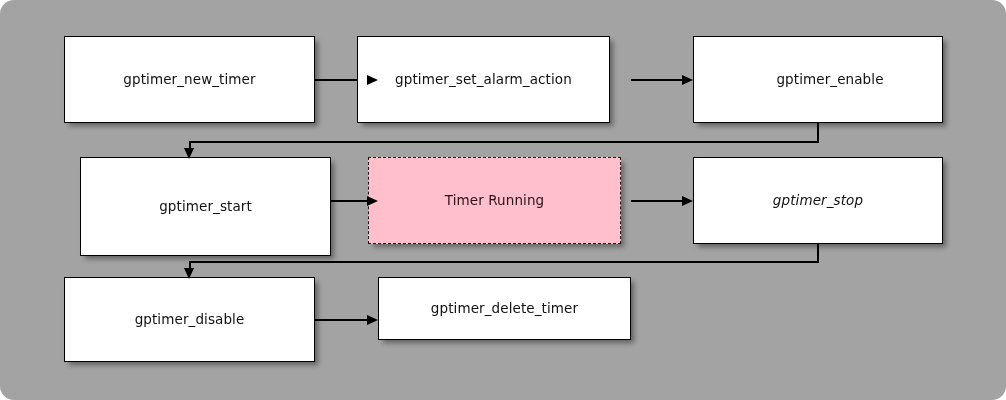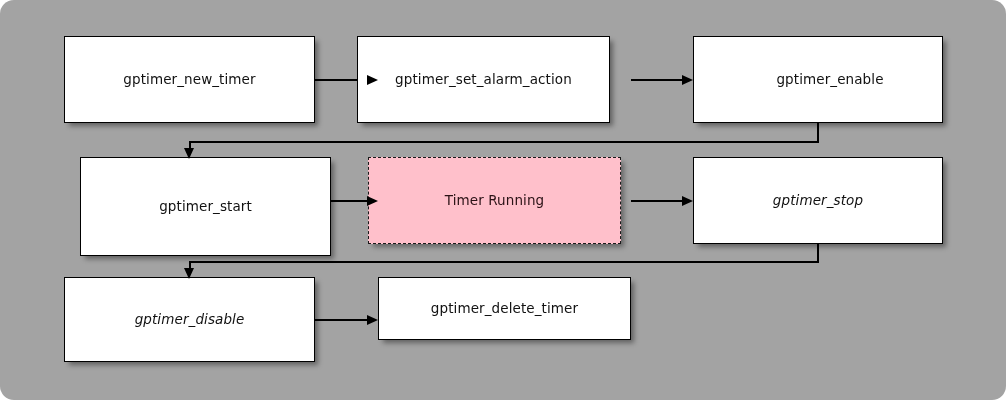--- a/index.html
+++ b/index.html
@@ -98,21 +98,21 @@
   </div>
 
   <div class="node state" style="left:368px; top:157px; width:253px; height:87px;">
     <span class="line">Timer Running</span>
   </div>
 
   <div class="node" style="left:693px; top:157px; width:250px; height:87px;font-style:italic;">
     <span class="line">gptimer_stop</span>
   </div>
 
-  <div class="node" style="left:64px; top:277px; width:251px; height:85px;font-style:italic;">
+  <div class="node" style="left:64px; top:277px; width:251px; height:85px;">
     <span class="line">gptimer_disable</span>
   </div>
 
   <div class="node" style="left:378px; top:277px; width:253px; height:63px;">
     <span class="line">gptimer_delete_timer</span>
   </div>
 
   <div class="seg h" style="left:315px; top:79px; width:52px;"></div>
   <div class="arrow right" style="left:367px; top:74.5px;"></div>
 

